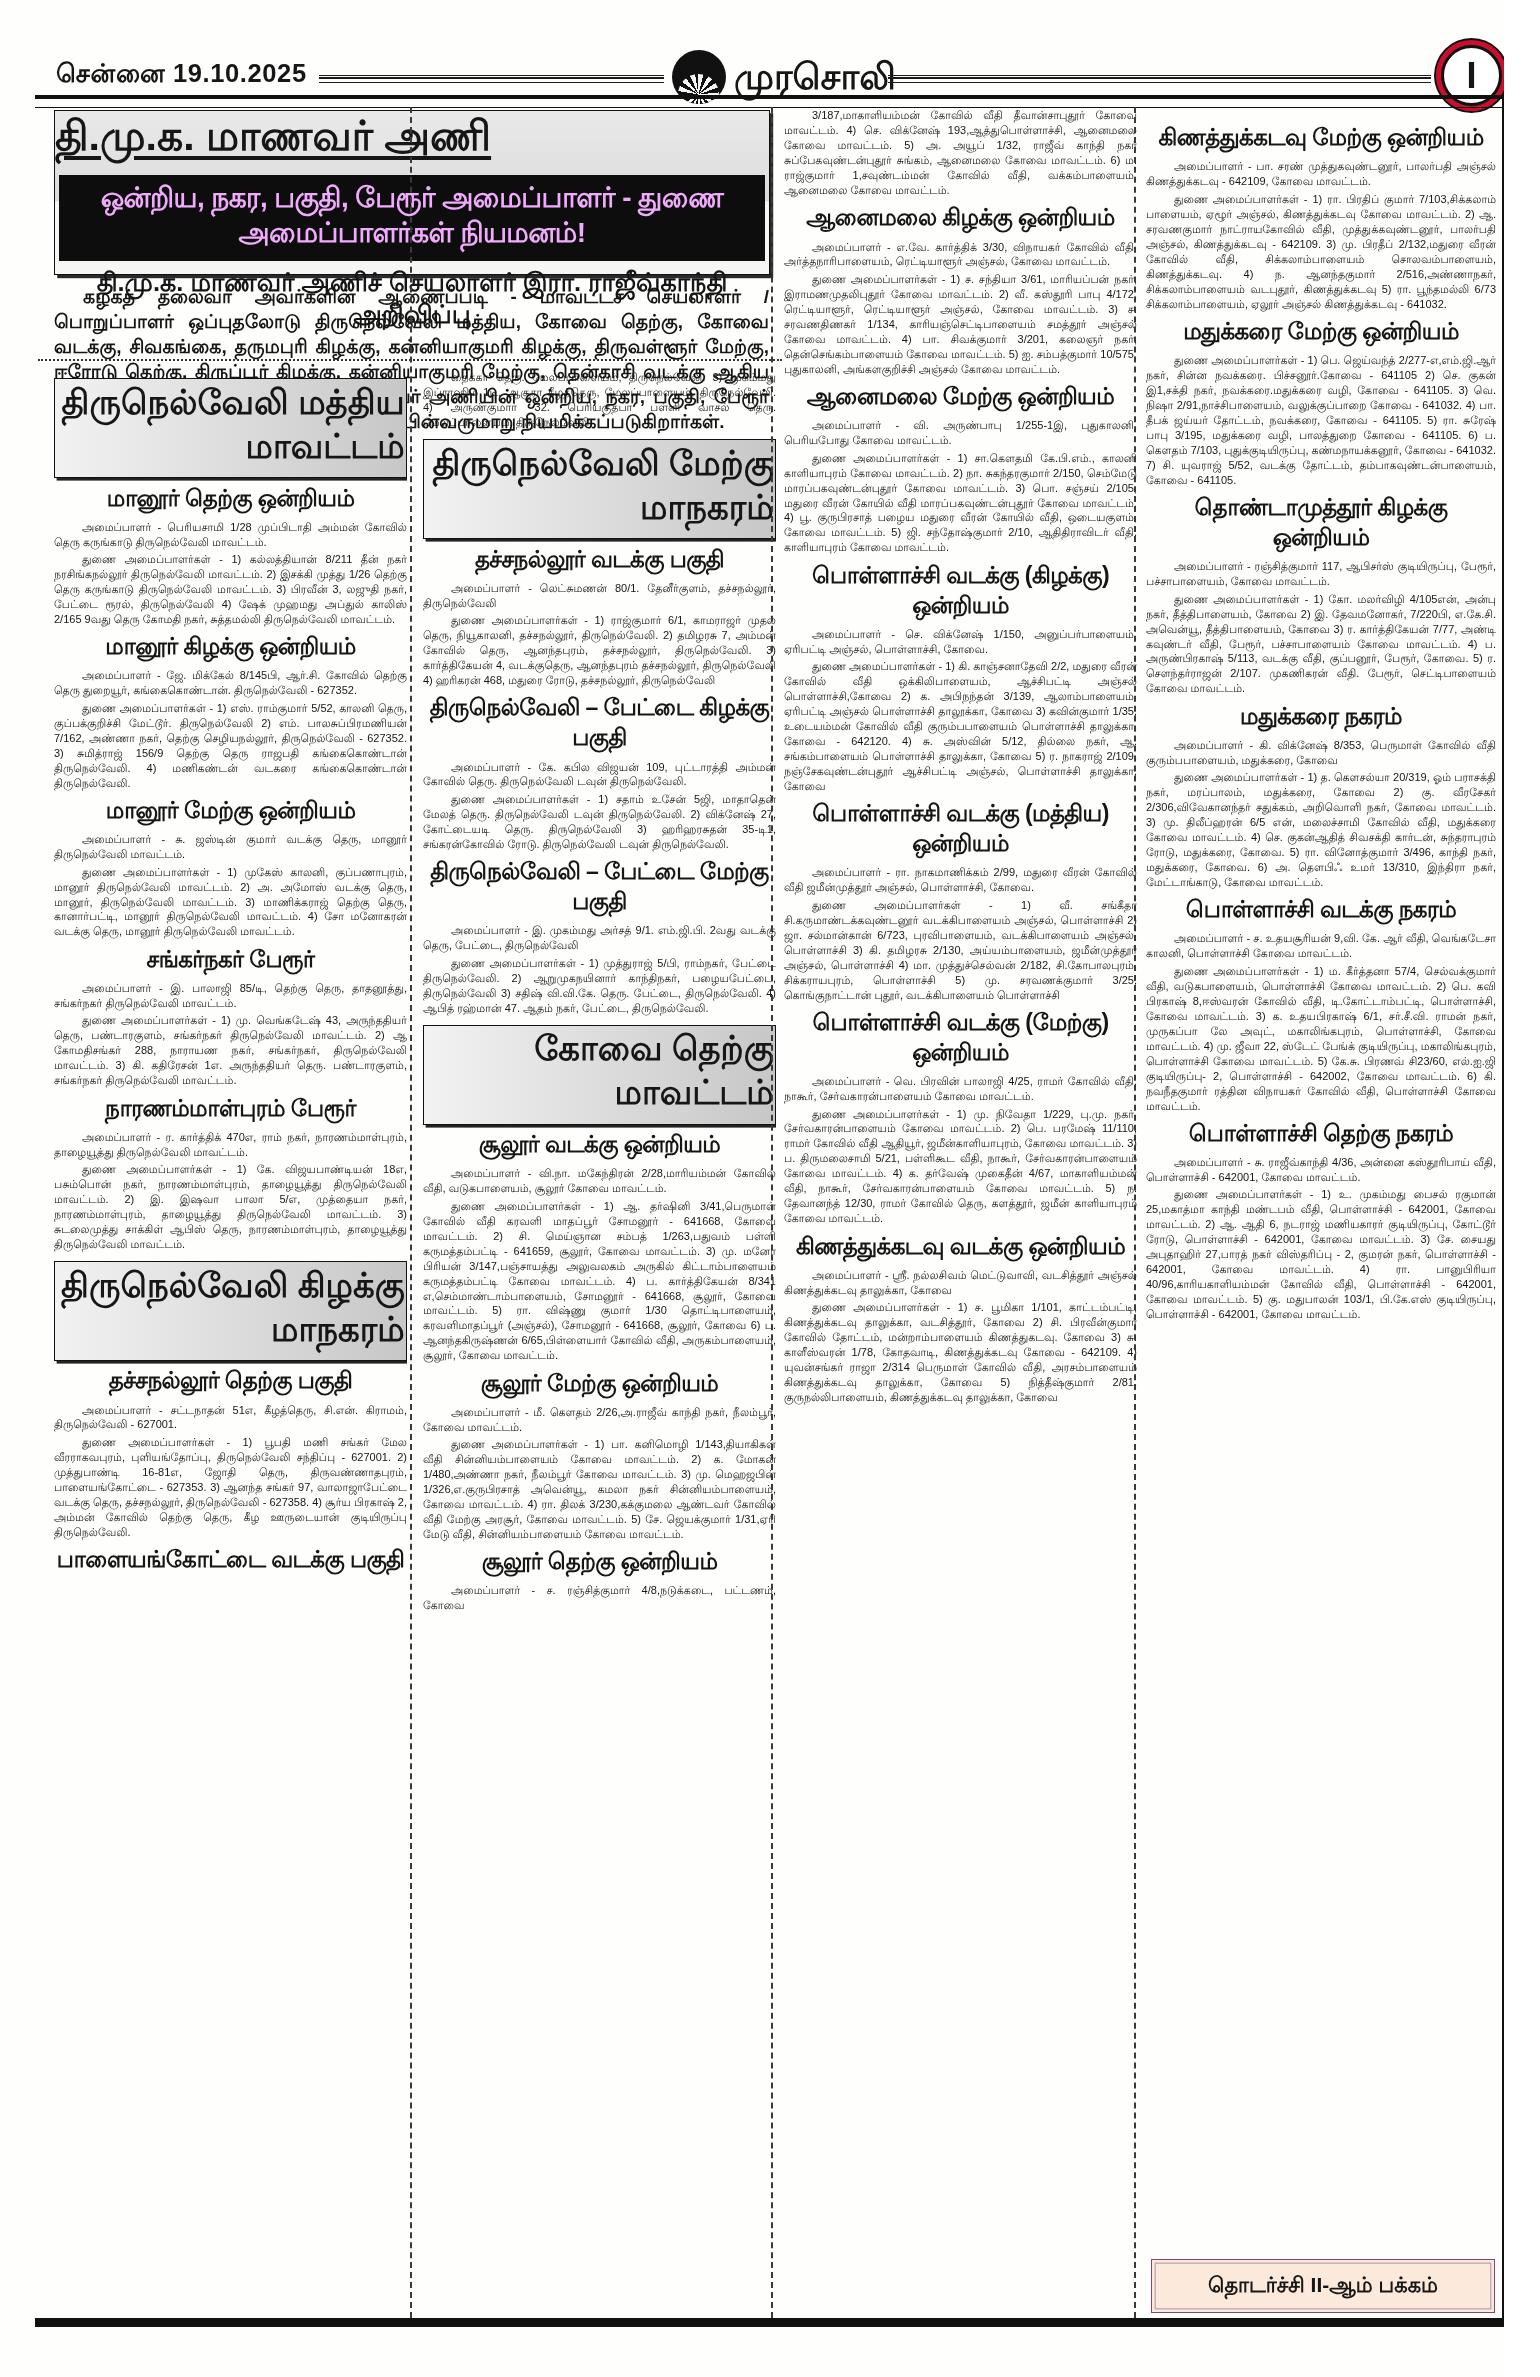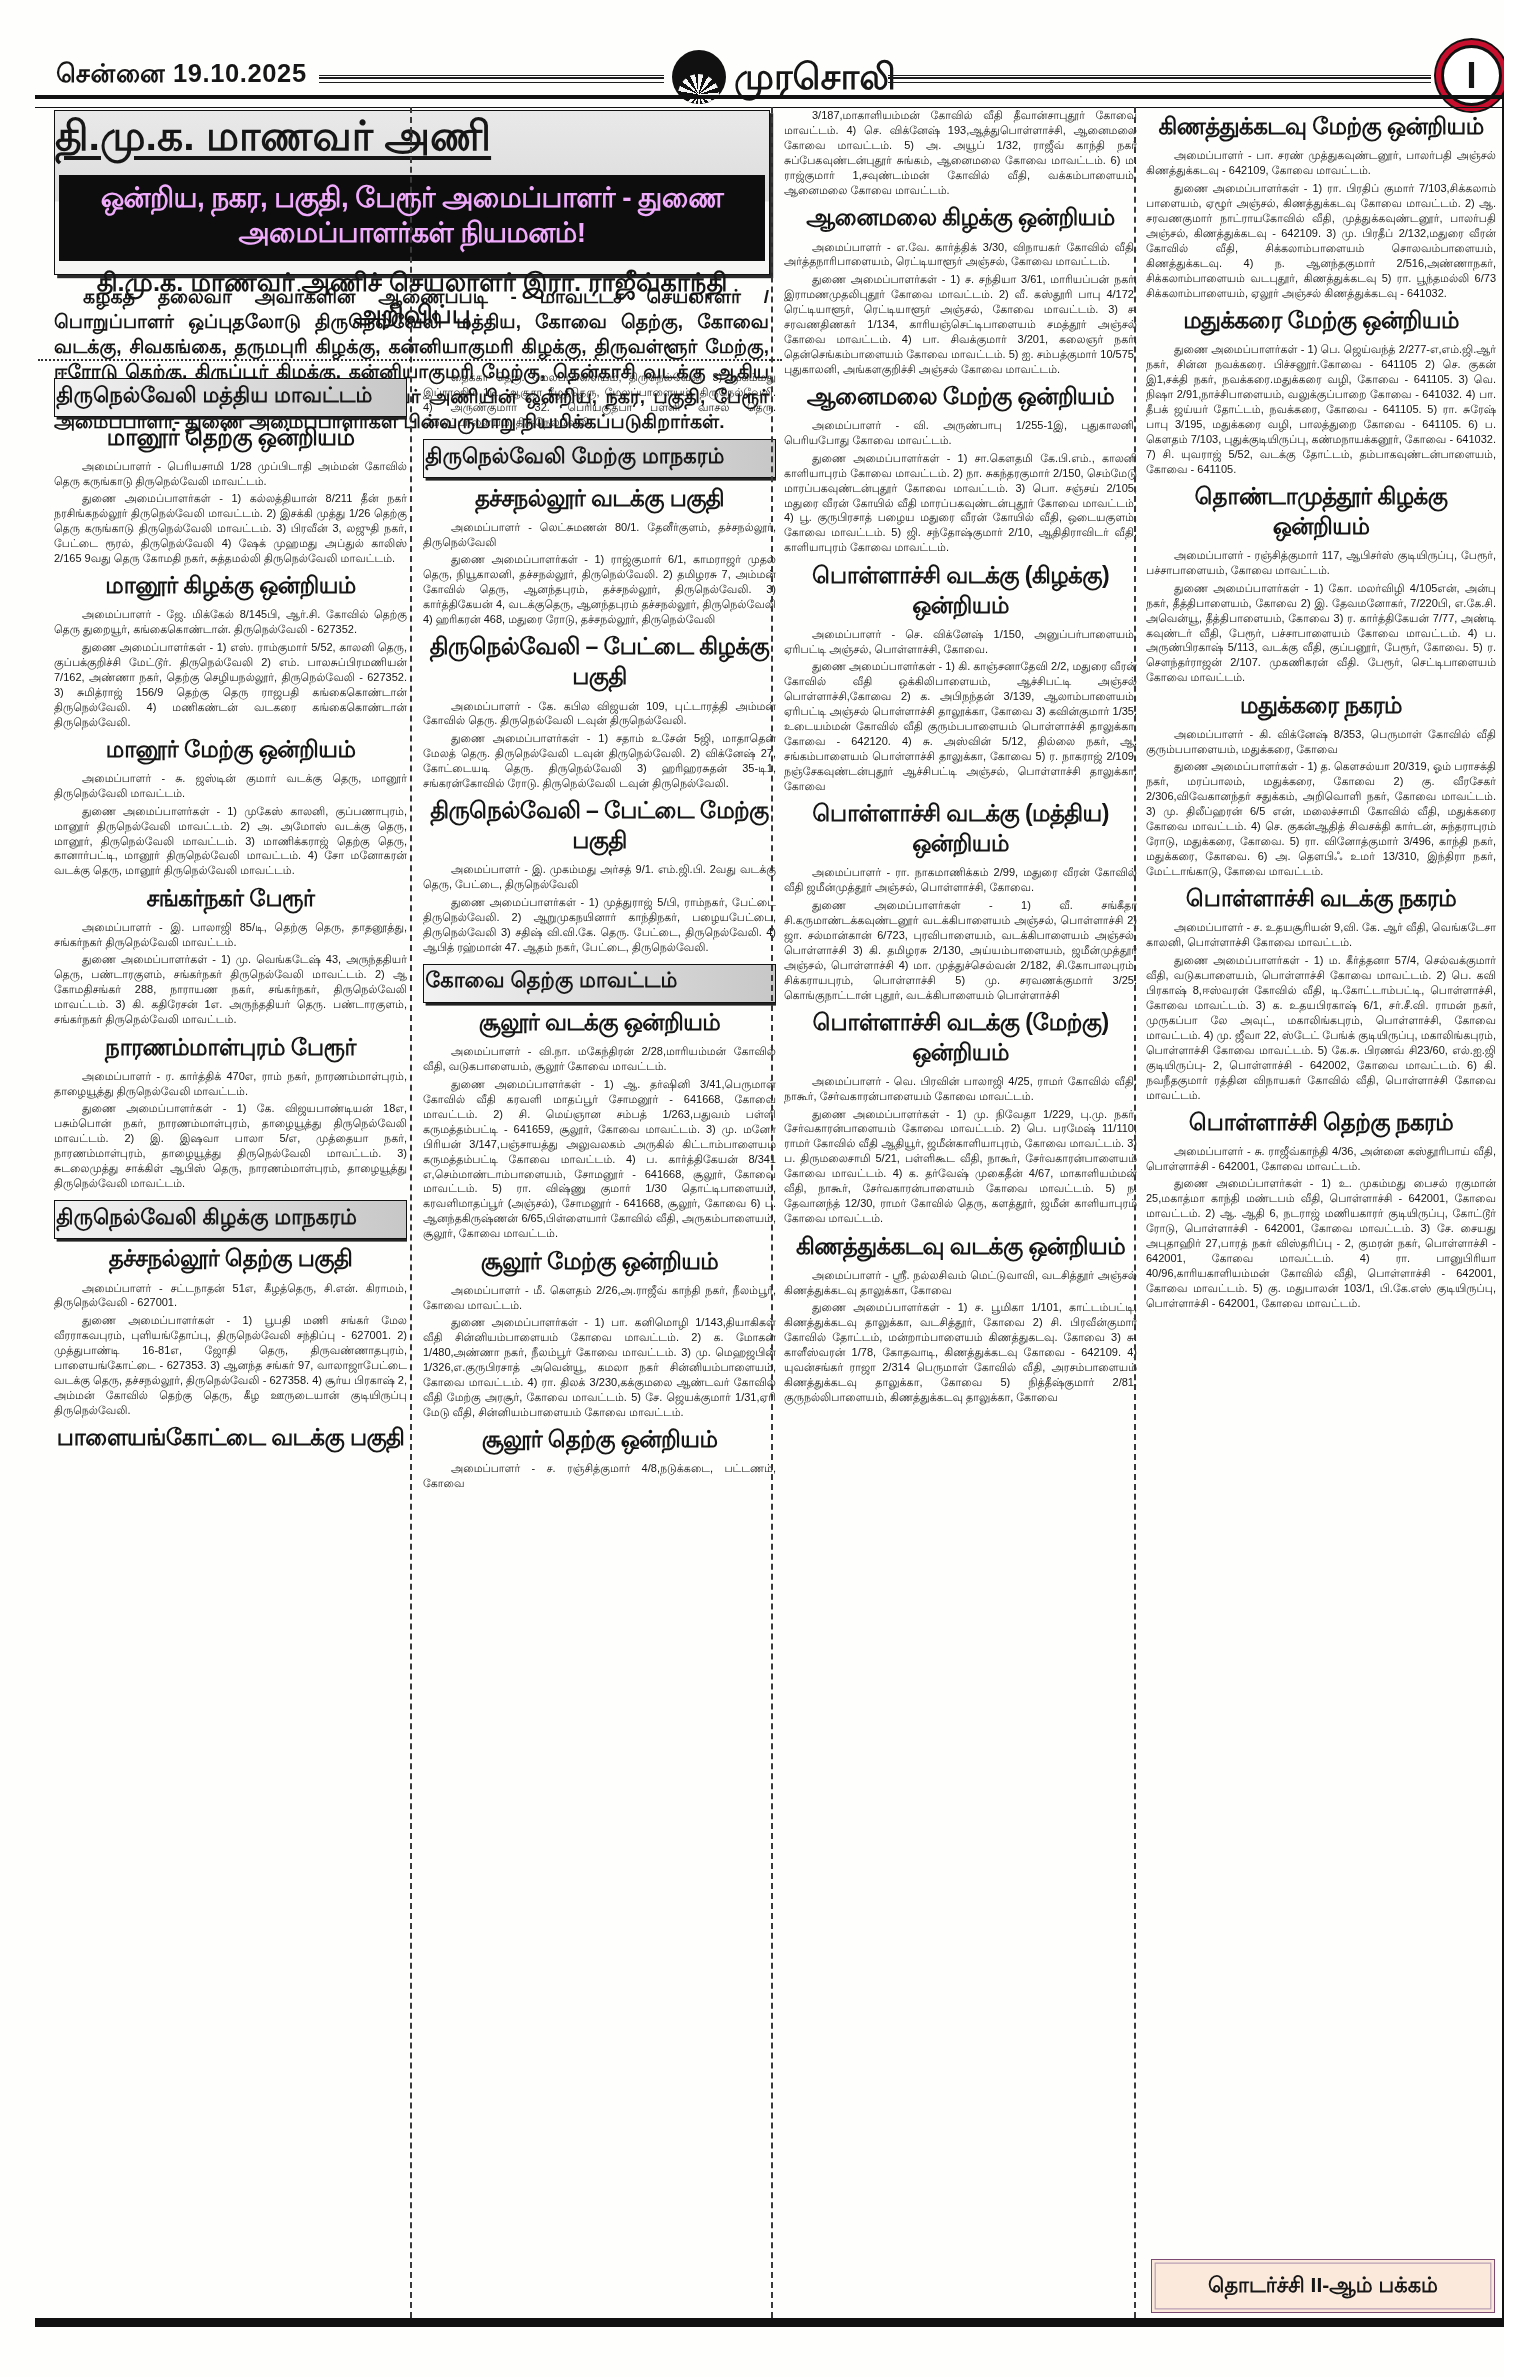--- a/index.html
+++ b/index.html
@@ -31,27 +31,27 @@
             font-size:28px;font-weight:bold;padding:6.4px 2.6px 9px 2.6px;letter-spacing:-0.6px;}
   .head-byline{text-align:center;font-size:25.5px;font-weight:bold;margin-top:7.7px;}
   
   .lead{position:absolute;left:54px;top:284px;width:715px;font-size:19px;font-weight:bold;
         line-height:1.32;text-align:justify;text-indent:29px;}
   .lead-dots{position:absolute;left:38px;top:359px;width:744px;border-top:2.6px dotted #333;}
   
   .col{position:absolute;overflow:hidden;text-align:justify;}
   .col .para{font-size:11px;line-height:1.36;text-indent:28px;margin:1.3px 0 2.6px 0;}
   .col .section{font-size:23px;font-weight:bold;text-align:center;text-indent:0;margin:6.4px 0 5.1px 0;letter-spacing:-0.6px;}
-  .col .district{font-size:21px;font-weight:bold;text-align:left;text-indent:0;margin:9px 0 6.4px 0;
+  .col .district{font-size:34px;font-weight:bold;text-align:right;text-indent:0;margin:9px 0 6.4px 0;
         border:1.9px solid #111;background:linear-gradient(90deg,#f2f2f2,#c7c7c7);
         box-shadow:2.6px 2.6px 0 #222;padding:3.8px 1.3px 6.4px 1.3px;}
   #col1{left:54px;top:369px;width:353px;height:1948px;}
   #col2{left:423px;top:369px;width:353px;height:1948px;}
   #col3{left:784px;top:107px;width:353px;height:2210px;}
-  #col4{left:1146px;top:107px;width:350px;height:2146px;}
+  #col4{left:1146px;top:118px;width:350px;height:2146px;}
   .vsep{position:absolute;top:107px;height:2211px;border-left:2.6px dashed #3a3a3a;}
   .v1{left:410px;}.v2{left:771px;}.v3{left:1134px;}
   .right-bar{position:absolute;left:1502px;top:99px;width:9px;height:2224px;background:#111;}
   .bottom-bar{position:absolute;left:35px;top:2318px;width:1476px;height:9px;background:#111;}
   
   .footer-box{position:absolute;left:1151px;top:2259px;width:342px;height:52px;background:#fbeadc;
         border:1.9px solid #7d4a73;box-shadow:inset 0 0 0 2.6px #fbeadc,inset 0 0 0 3.8px #b9a0b4;
         display:flex;align-items:center;justify-content:center;font-size:21px;font-weight:bold;}
 </style>
 </head>

